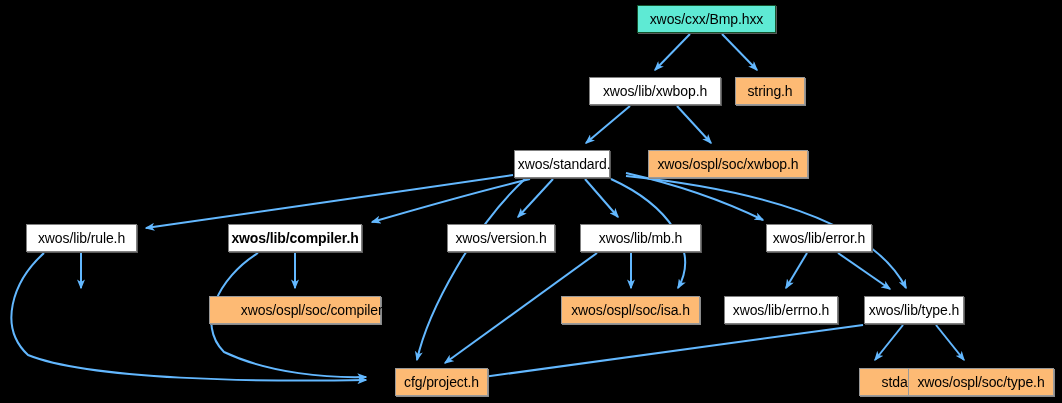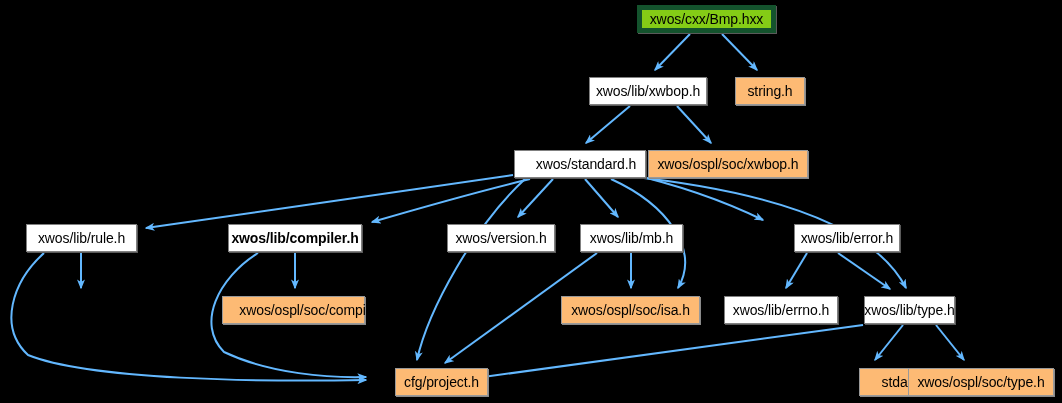--- a/index.html
+++ b/index.html
@@ -40,22 +40,22 @@
     background: #ffffff;
     border: 1px solid #808080;
     box-shadow: 1px 1px 0 0 #5a5a5a;
   }
   .node.fill-gray {
     background: #fdba74;
     border: 1px solid #999999;
     box-shadow: 1px 1px 0 0 #8a8a8a;
   }
   .node.fill-dark {
-    background: #84cc16;
-    border: 5px solid #14532d;
+    background: #5eead4;
+    border: 1px solid #14532d;
     box-shadow: 1px 1px 0 0 #5a5a5a;
     text-align: right;
   }
   .node-label {
     pointer-events: none;
   }
 </style>
 </head>
 <body>
 
@@ -115,70 +115,70 @@
       <path d="M 936,325 L 964,360"></path>
 
       <path d="M 863,325 L 476,378"></path>
     </g>
   </svg>
 
   <div class="node fill-dark" style="left:637px; top:5px; width:139px;">
     <span class="node-label">xwos/cxx/Bmp.hxx</span>
   </div>
 
-  <div class="node fill-white" style="left:589px; top:77px; width:118px;">
+  <div class="node fill-white" style="left:589px; top:77px; width:132px;">
     <span class="node-label">xwos/lib/xwbop.h</span>
   </div>
 
   <div class="node fill-gray" style="left:735px; top:77px; width:70px;">
     <span class="node-label">string.h</span>
   </div>
 
-  <div class="node fill-white" style="left:514px; top:150px; width:132px;padding-left:12px;">
+  <div class="node fill-white" style="left:514px; top:150px; width:96px;padding-left:12px;">
     <span class="node-label">xwos/standard.h</span>
   </div>
 
   <div class="node fill-gray" style="left:648px; top:150px; width:160px;">
     <span class="node-label">xwos/ospl/soc/xwbop.h</span>
   </div>
 
   <div class="node fill-white" style="left:26px; top:224px; width:111px;">
     <span class="node-label">xwos/lib/rule.h</span>
   </div>
 
   <div class="node fill-white" style="left:228px; top:224px; width:134px;font-weight:bold;">
     <span class="node-label">xwos/lib/compiler.h</span>
   </div>
 
   <div class="node fill-white" style="left:447px; top:224px; width:108px;">
     <span class="node-label">xwos/version.h</span>
   </div>
 
-  <div class="node fill-white" style="left:580px; top:224px; width:103px;">
+  <div class="node fill-white" style="left:580px; top:224px; width:121px;">
     <span class="node-label">xwos/lib/mb.h</span>
   </div>
 
-  <div class="node fill-white" style="left:766px; top:224px; width:106px;margin-left:28px;">
+  <div class="node fill-white" style="left:766px; top:224px; width:106px;">
     <span class="node-label">xwos/lib/error.h</span>
   </div>
 
 
-  <div class="node fill-gray" style="left:222px; top:296px; width:143px;padding-left:44px;">
+  <div class="node fill-gray" style="left:209px; top:296px; width:172px;padding-left:44px;">
     <span class="node-label">xwos/ospl/soc/compiler.h</span>
   </div>
 
   <div class="node fill-gray" style="left:561px; top:296px; width:139px;">
     <span class="node-label">xwos/ospl/soc/isa.h</span>
   </div>
 
   <div class="node fill-white" style="left:724px; top:296px; width:114px;">
     <span class="node-label">xwos/lib/errno.h</span>
   </div>
 
-  <div class="node fill-white" style="left:864px; top:296px; width:91px;">
+  <div class="node fill-white" style="left:864px; top:296px; width:100px;">
     <span class="node-label">xwos/lib/type.h</span>
   </div>
 
   <div class="node fill-gray" style="left:374px; top:368px; width:93px;margin-left:21px;">
     <span class="node-label">cfg/project.h</span>
   </div>
 
   <div class="node fill-gray" style="left:859px; top:368px; width:95px;">
     <span class="node-label">stdarg.h</span>
   </div>

